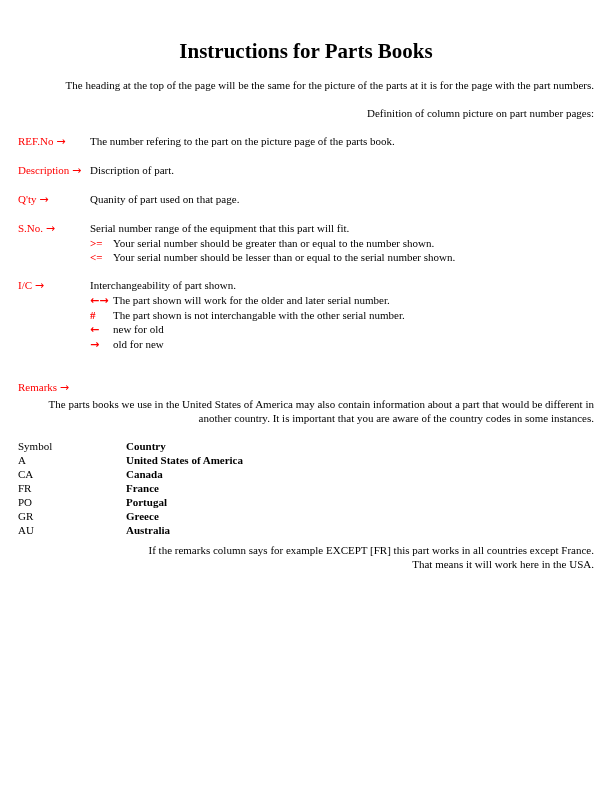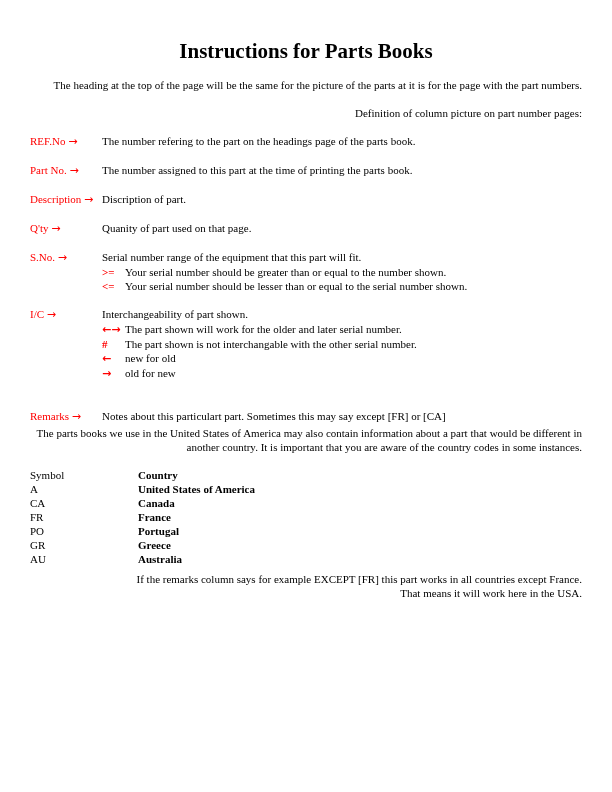--- a/index.html
+++ b/index.html
@@ -8,21 +8,21 @@
     background: #ffffff;
   }
   .page {
     position: relative;
     width: 612px;
     height: 792px;
     margin: 0 auto;
     background: #ffffff;
     overflow: hidden;
     box-sizing: border-box;
-    padding: 0 30px;
+    padding: 0 18px;
     font-family: "Liberation Serif", "DejaVu Serif", serif;
     font-size: 11px;
     line-height: 14px;
     color: #000000;
   }
   h1.doc-title {
     margin: 40px 0 0 0;
     font-size: 21px;
     line-height: 22px;
     font-weight: bold;
@@ -94,30 +94,23 @@
 
   <p class="intro">The heading at the top of the page will be the same for the picture of the parts at it is for the page with the part numbers.</p>
 
   <p class="defs-heading">Definition of column picture on part number pages:</p>
 
   <div class="def-row">
     <span class="def-label">
       <span class="red">REF.No</span>
       <span class="arrow">→</span>
     </span>
-    <span class="def-text">The number refering to the part on the headings page of the parts book.</span>
-  </div>
-
-  <div class="def-row">
-    <span class="def-label">
-      <span class="red">Part No.</span>
-      <span class="arrow">→</span>
-    </span>
-    <span class="def-text">The number assigned to this part at the time of printing the parts book.</span>
-  </div>
+    <span class="def-text">The number refering to the part on the picture page of the parts book.</span>
+  </div>
+
 
   <div class="def-row">
     <span class="def-label">
       <span class="red">Description</span>
       <span class="arrow">→</span>
     </span>
     <span class="def-text">Discription of part.</span>
   </div>
 
   <div class="def-row">
@@ -166,21 +159,20 @@
   <div class="sub-row">
     <span class="sub-sym arrow-sym">→</span>
     <span class="sub-text">old for new</span>
   </div>
 
   <div class="def-row gap-large">
     <span class="def-label">
       <span class="red">Remarks</span>
       <span class="arrow">→</span>
     </span>
-    <span class="def-text">Notes about this particulart part. Sometimes this may say except [FR] or [CA]</span>
   </div>
 
 
   <p class="country-desc">The parts books we use in the United States of America may also contain information about a part that would be different in another country. It is important that you are aware of the country codes in some instances.</p>
 
   <div class="country-table">
     <div class="country-row">
       <span class="country-symbol">Symbol</span>
       <span class="country-name">Country</span>
     </div>

